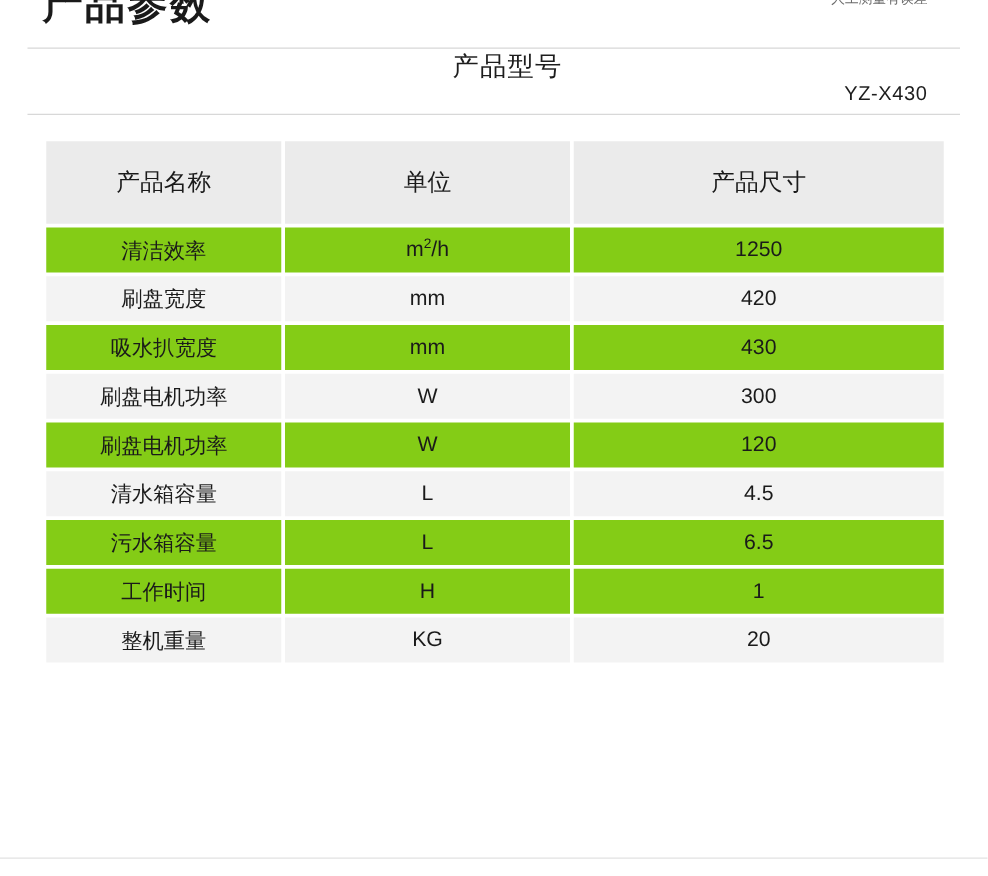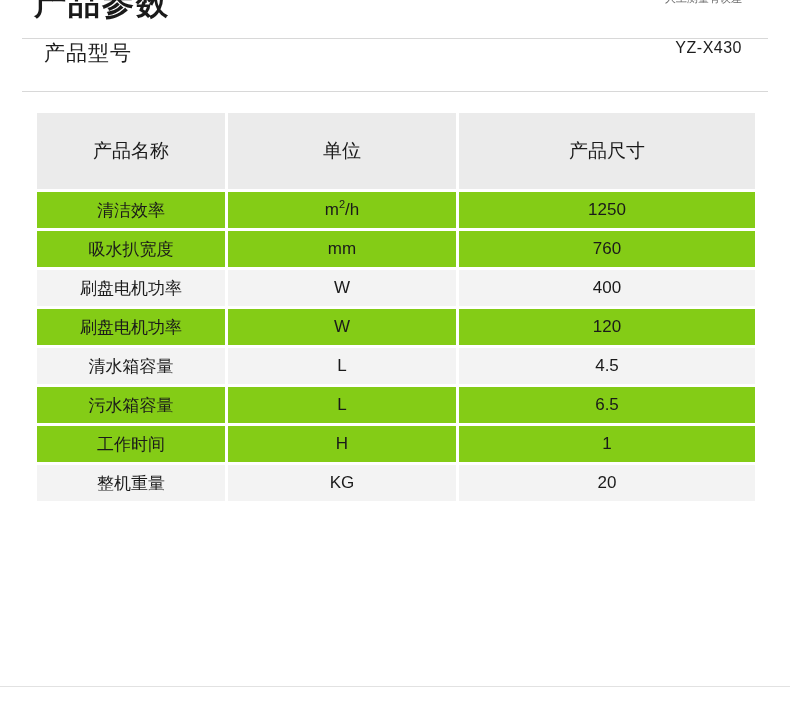--- a/index.html
+++ b/index.html
@@ -50,20 +50,22 @@
   
   .model-row {
     position: absolute;
     left: 22px;
     top: 38px;
     width: 746px;
     height: 52px;
     border-top: 1px solid #d8d8d8;
     border-bottom: 1px solid #d8d8d8;
     display: flex;
+    align-items: center;
+    flex-direction: column;
   }
   .model-label {
     margin-left: 22px;
     font-size: 21px;
     color: #1d1d1d;
     letter-spacing: 1px;
   }
   .model-value {
     margin-left: auto;
     margin-right: 26px;
@@ -85,21 +87,21 @@
   .spec-table td {
     height: 36px;
     text-align: center;
     vertical-align: middle;
     font-size: 17px;
     color: #1a1a1a;
     background: #f3f3f3;
     padding: 0;
   }
   .spec-table tr.head td {
-    height: 76px;
+    height: 66px;
     font-size: 19px;
     background: #ebebeb;
     font-family: Liberation Mono, monospace;
   }
   .spec-table tr.alt td {
     background: #84cc16;
   }
   .col-name { width: 188px; }
   .col-unit { width: 228px; }
   .col-spec { width: 296px; }
@@ -147,29 +149,34 @@
         <td>单位</td>
         <td>产品尺寸</td>
       </tr>
     </thead>
     <tbody>
         <tr class="alt">
           <td>清洁效率</td>
           <td><span>m</span><span class="unit-sup">2</span><span>/h</span></td>
           <td>1250</td>
         </tr>
+        <tr>
+          <td>刷盘宽度</td>
+          <td>mm</td>
+          <td>420</td>
+        </tr>
         <tr class="alt">
           <td>吸水扒宽度</td>
           <td>mm</td>
-          <td>760</td>
+          <td>430</td>
         </tr>
         <tr>
           <td>刷盘电机功率</td>
           <td>W</td>
-          <td>400</td>
+          <td>300</td>
         </tr>
         <tr class="alt">
           <td>刷盘电机功率</td>
           <td>W</td>
           <td>120</td>
         </tr>
         <tr>
           <td>清水箱容量</td>
           <td>L</td>
           <td>4.5</td>

